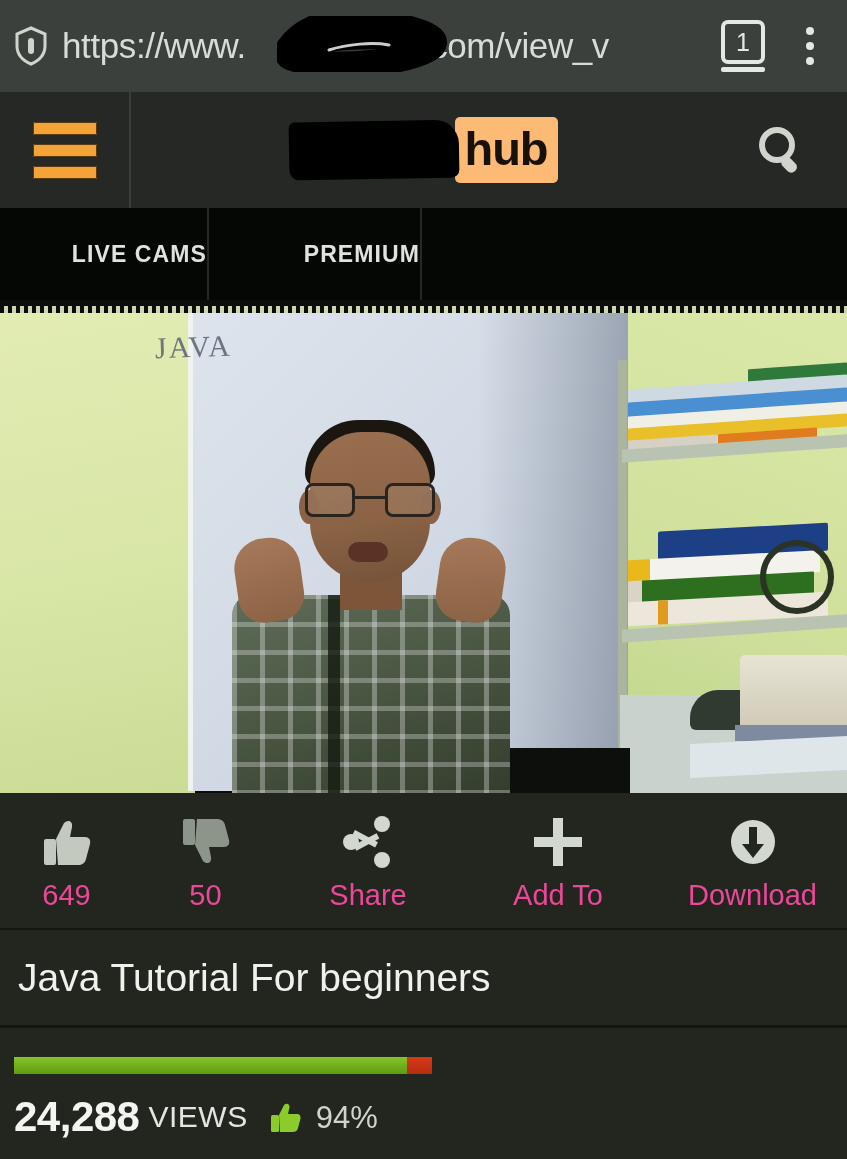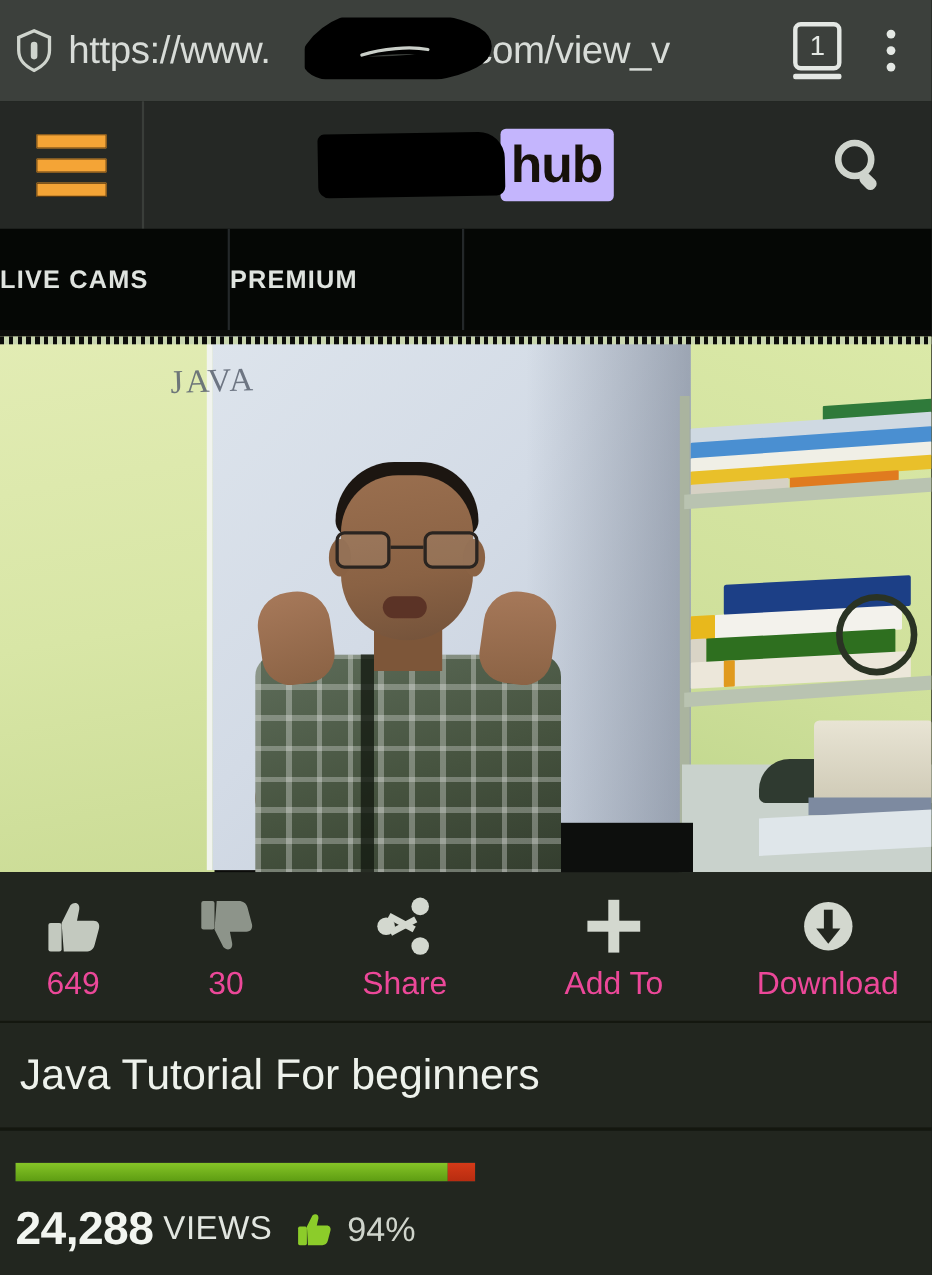--- a/index.html
+++ b/index.html
@@ -61,34 +61,34 @@
     box-shadow:0 0 0 1px #5a3a12 inset; margin-bottom:9px;
   }
   .hamburger .bars span:last-child { margin-bottom:0; }
   .logo-zone { flex:1; display:flex; align-items:center; justify-content:center; }
   .logo { display:flex; align-items:center; height:60px; }
   .logo-redacted {
     width:170px; height:58px; background:#000; border-radius:6px 24px 8px 10px;
     transform: rotate(-1deg); margin-right:-4px;
   }
   .logo-hub {
-    background:#c4b5fd; color:#17110a; font-weight:bold; font-size:47px;
+    background:#fdba74; color:#17110a; font-weight:bold; font-size:47px;
     line-height:1; padding:8px 10px 11px 9px; border-radius:5px;
     font-family:"Liberation Sans", sans-serif; letter-spacing:-1px;
   }
   .search-zone { width:131px; display:flex; align-items:center; justify-content:center; }
   .search-icon { width:56px; height:56px; }
 
   
   .nav-bar {
     position:absolute; top:208px; left:0; width:847px; height:92px;
     background:#050705; display:flex; align-items:stretch;
   }
   .nav-tab {
-    display:flex; align-items:center; justify-content:flex-start;
+    display:flex; align-items:center; justify-content:flex-end;
     color:#dfe3df; font-size:23px; font-weight:bold; letter-spacing:1.1px;
     border-right:2px solid #24282a;
   }
   .nav-tab.t0 { width:209px; }
   .nav-tab.t1 { width:213px; }
   .nav-tab.t2 { flex:1; border-right:none; }
 
   
   .video-area {
     position:absolute; top:300px; left:0; width:847px; height:493px;
@@ -352,21 +352,21 @@
       <span class="lbl">649</span>
     </div>
 
     <div class="action-item ai1">
       <span class="ic">
         <svg viewBox="0 0 54 54" width="54" height="54">
           <path d="M16 30 L24 46 C28 50 33 48 32 42 L30 32 L45 32 C49 32 51 29 50 25 L46 10 C45 6 42 4 38 4 L18 4 Z" fill="#8d948a"></path>
           <rect x="4" y="4" width="12" height="26" rx="2" fill="#8d948a"></rect>
         </svg>
       </span>
-      <span class="lbl">30</span>
+      <span class="lbl">50</span>
     </div>
 
     <div class="action-item ai3">
       <span class="ic">
         <svg viewBox="0 0 54 54" width="54" height="54">
           <circle cx="41" cy="9" r="8" fill="#d3d8cf"></circle>
           <circle cx="41" cy="45" r="8" fill="#d3d8cf"></circle>
           <circle cx="10" cy="27" r="8" fill="#d3d8cf"></circle>
           <rect x="14" y="15" width="26" height="6" fill="#d3d8cf" transform="rotate(28 14 15)"></rect>
           <rect x="14" y="30" width="26" height="6" fill="#d3d8cf" transform="rotate(-28 14 33)"></rect>

